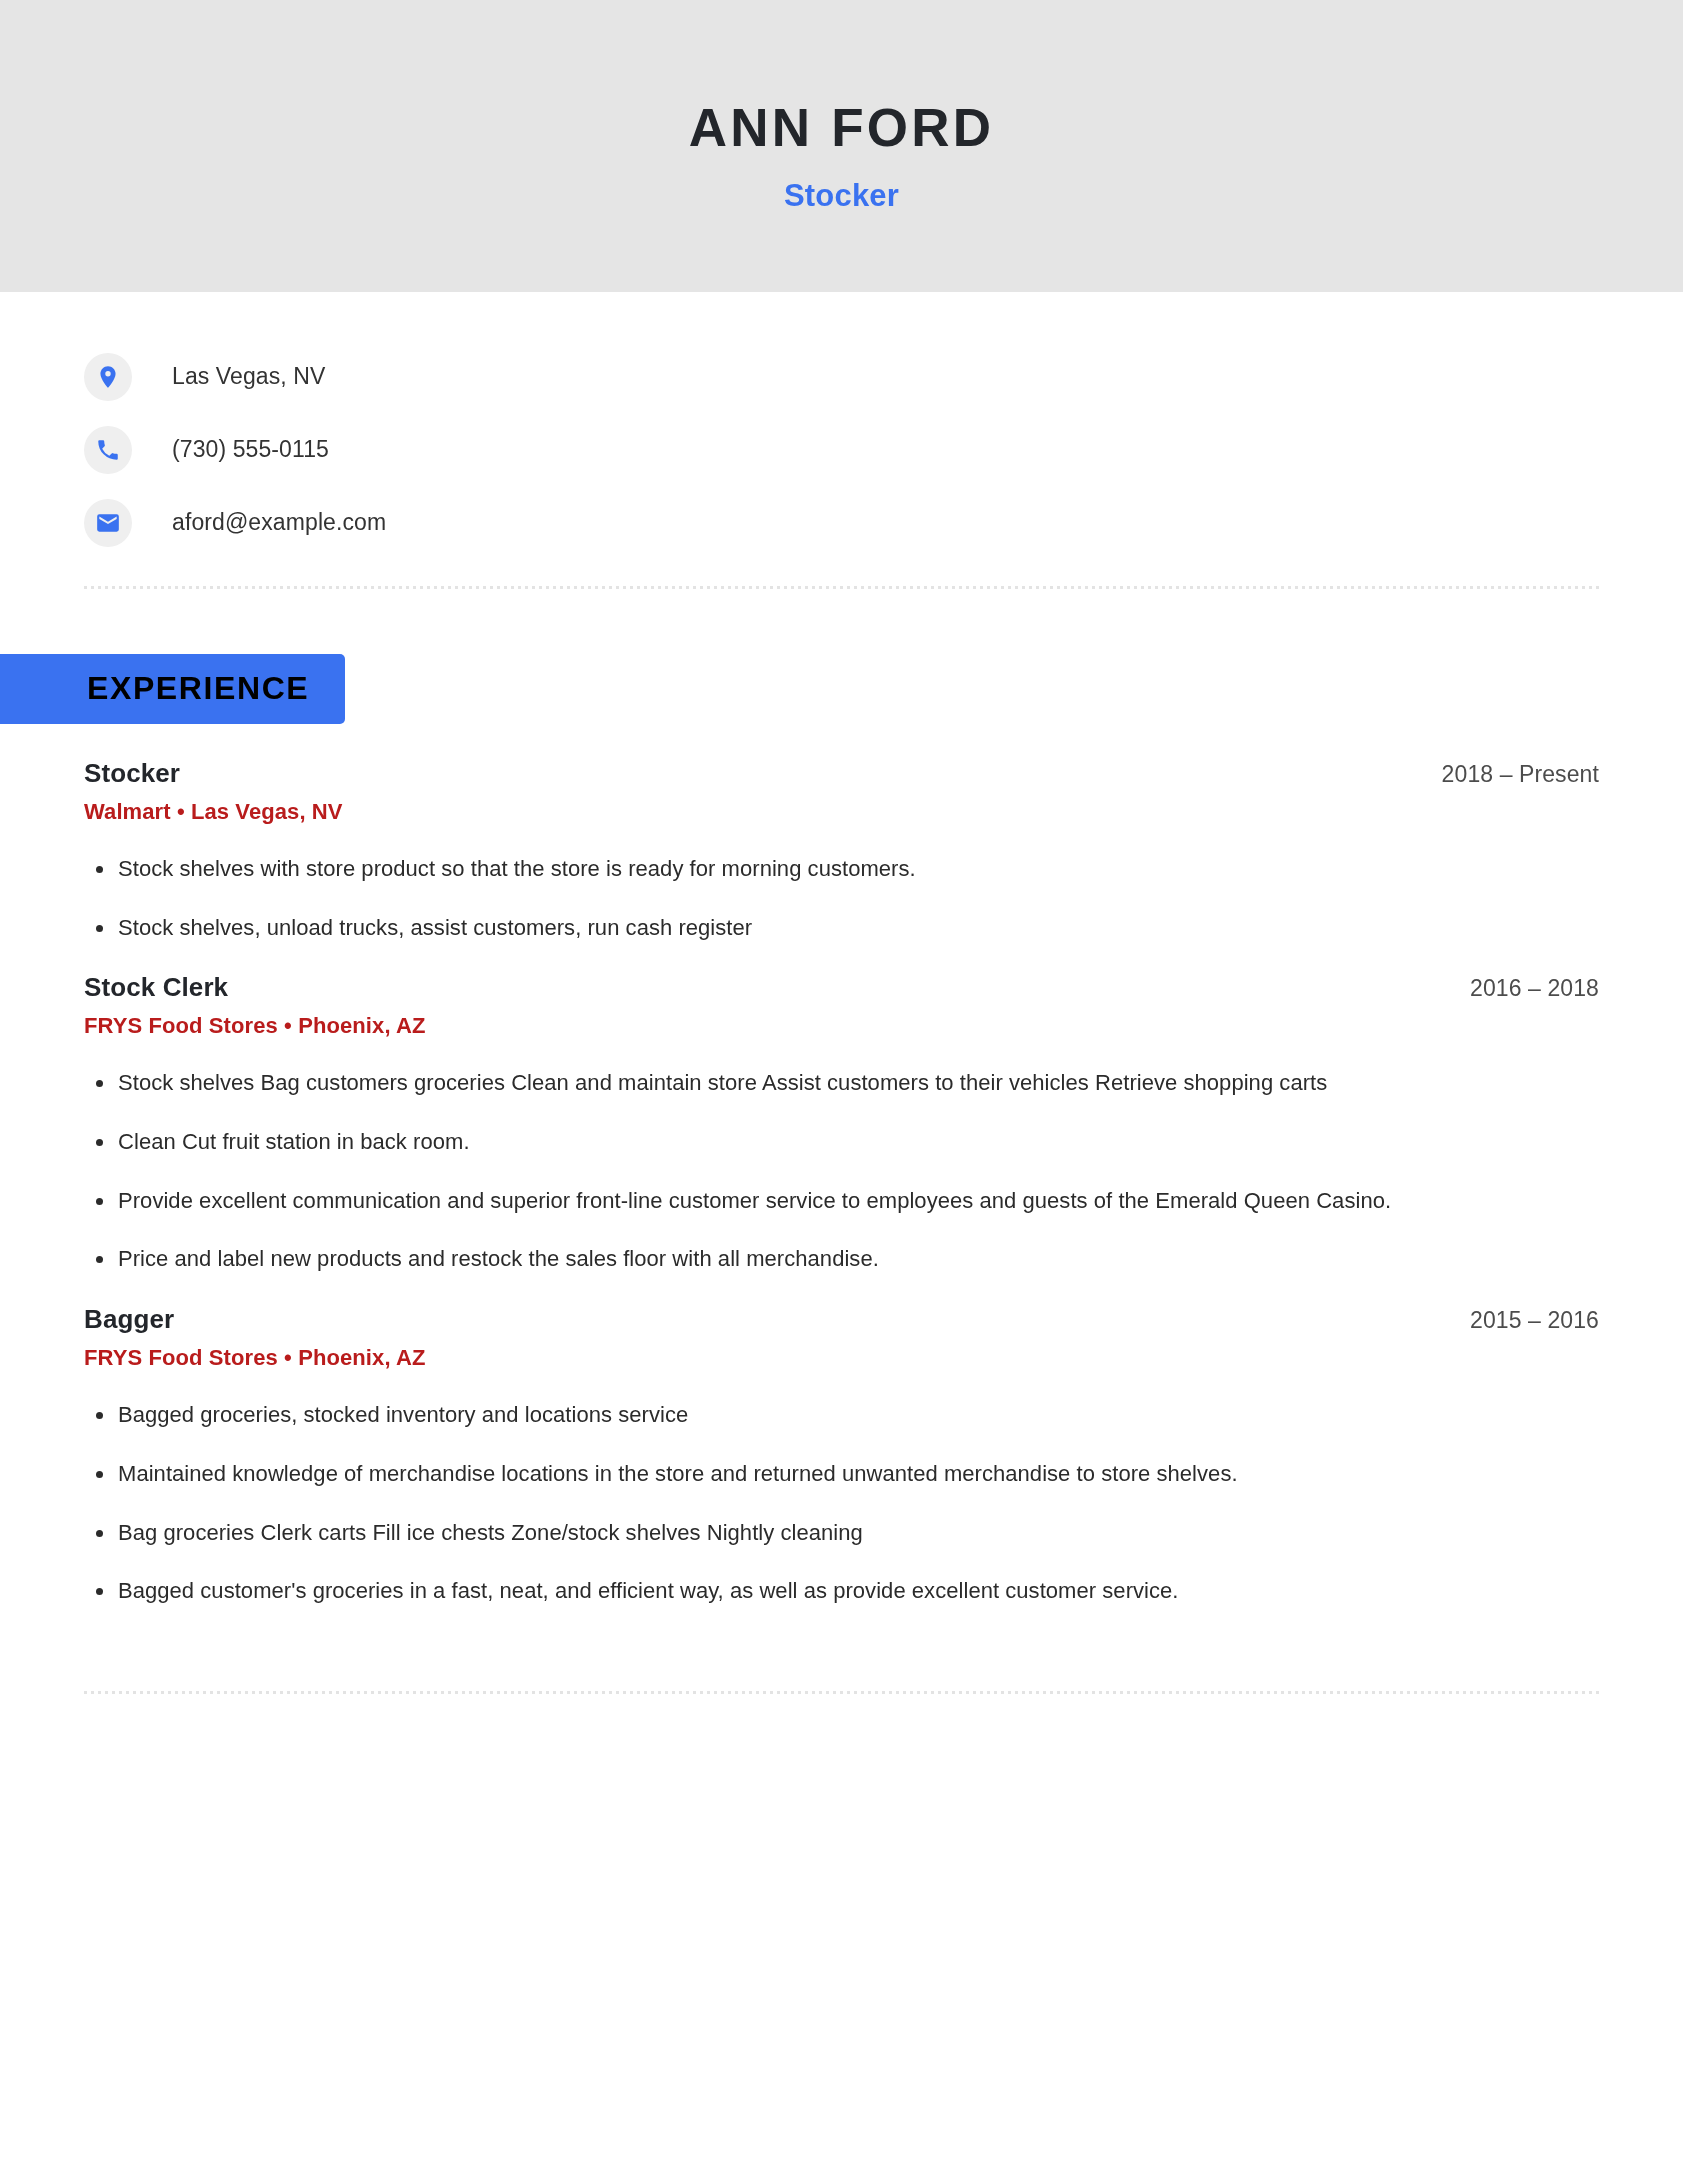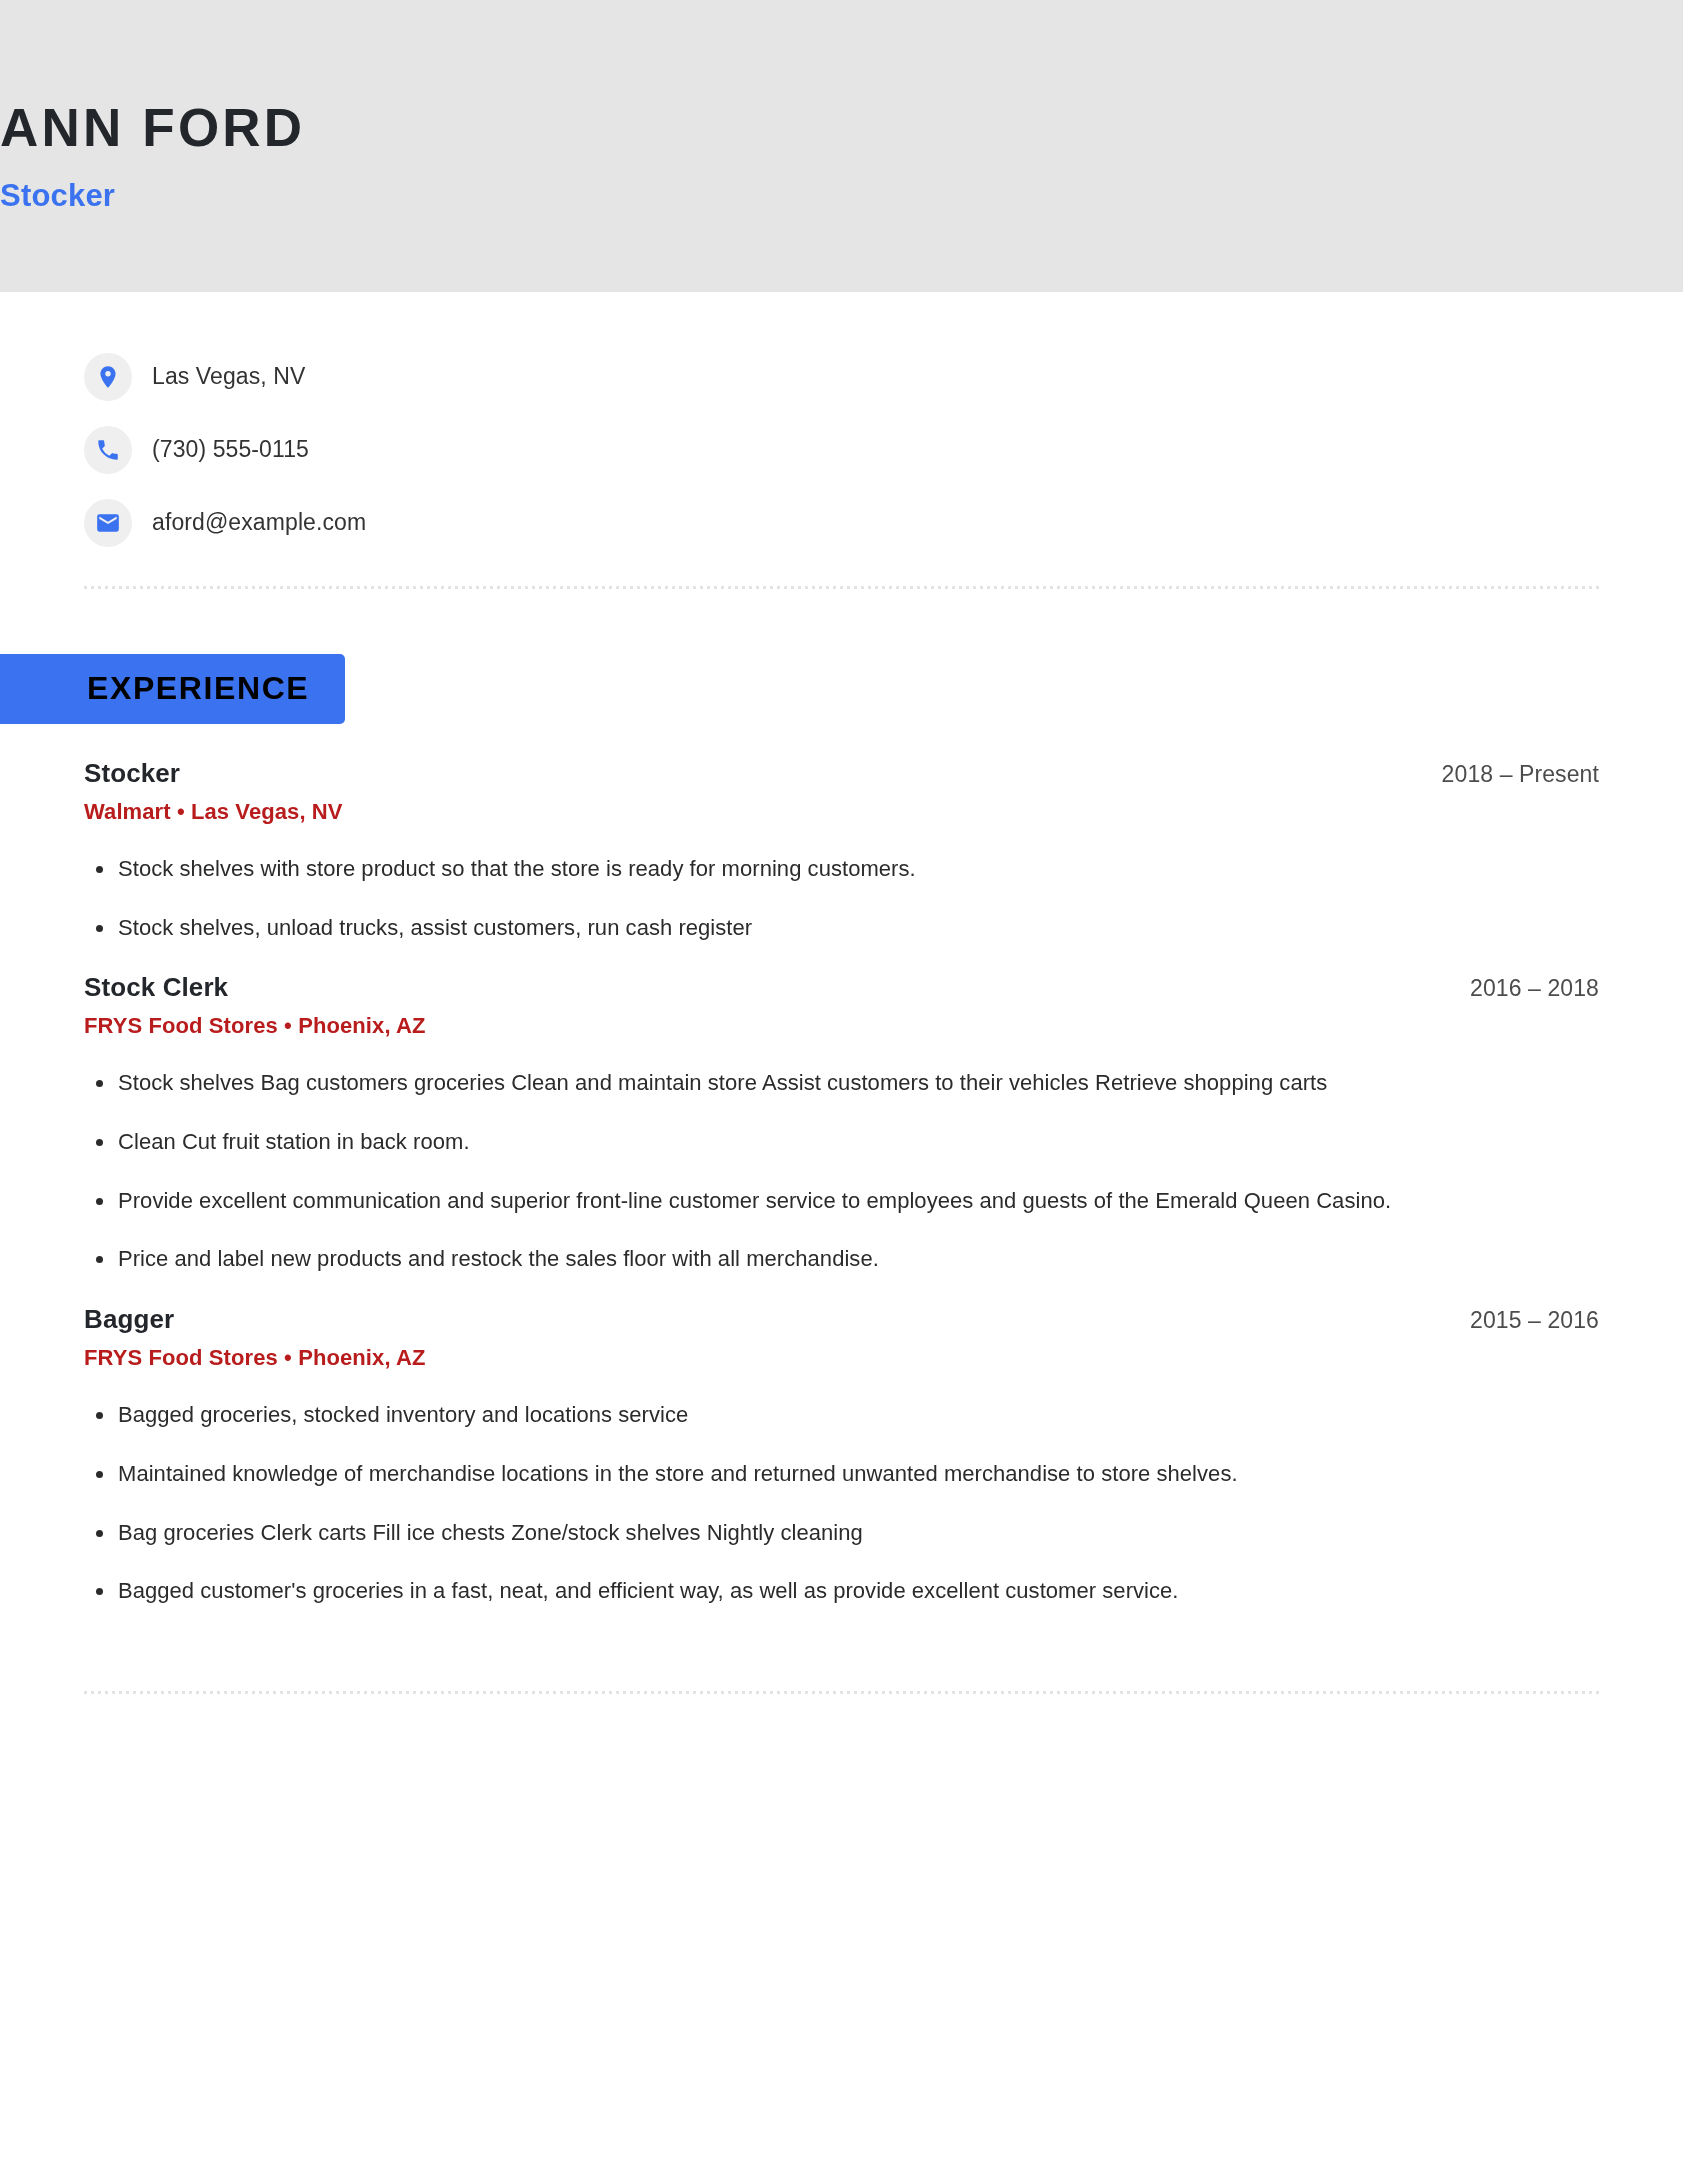--- a/index.html
+++ b/index.html
@@ -20,21 +20,21 @@
     overflow: hidden;
   }
 
   
   .header {
     width: 1683px;
     height: 292px;
     background: #e5e5e5;
     display: flex;
     flex-direction: column;
-    align-items: flex-start;
+    align-items: center;
     justify-content: center;
     padding-top: 22px;
   }
 
   .full-name {
     font-size: 53px;
     font-weight: bold;
     letter-spacing: 3.2px;
     color: #23262b;
     line-height: 1.05;
@@ -68,21 +68,21 @@
     background: #efefef;
     display: flex;
     align-items: center;
     justify-content: center;
     flex: 0 0 48px;
   }
 
   .icon-circle svg { display: block; }
 
   .contact-text {
-    margin-left: 20px;
+    margin-left: 40px;
     font-size: 23px;
     color: #333333;
     letter-spacing: 0.1px;
   }
 
   
   .divider {
     height: 3px;
     margin: 0 84px;
     background-image: repeating-linear-gradient(

